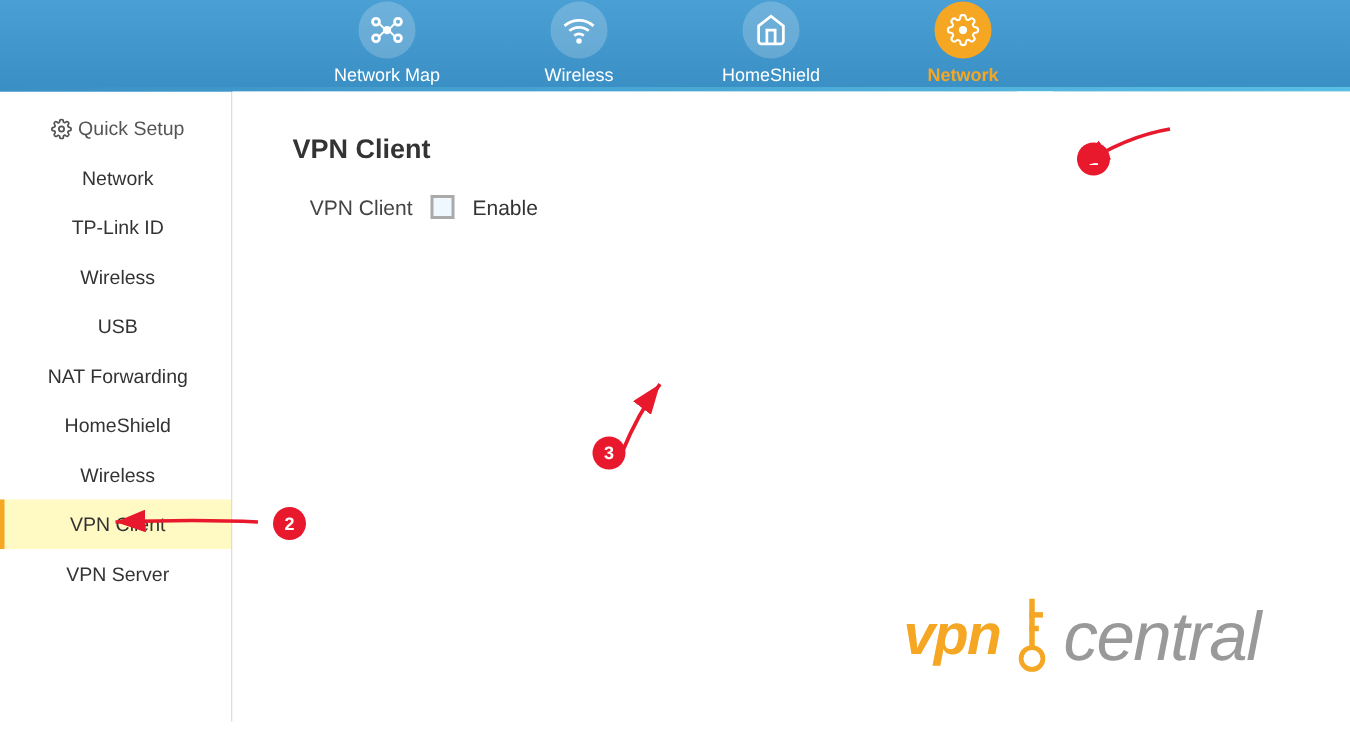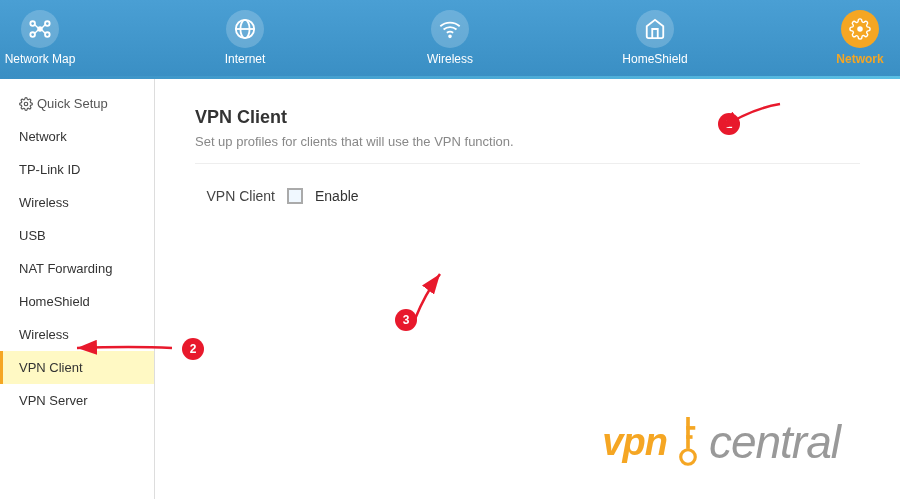--- a/index.html
+++ b/index.html
@@ -2,23 +2,23 @@
 <html><head>
   <meta charset="utf-8">
   <style>
     * { box-sizing: border-box; margin: 0; padding: 0; }
     body { font-family: Arial, sans-serif; width: 900px; height: 500px; overflow: hidden; background: #fff; }
 
     
     .top-nav {
       display: flex;
       align-items: center;
-      justify-content: space-between;
+      justify-content: center;
       background: linear-gradient(180deg, #4a9fd4 0%, #3a8fc4 100%);
-      height: 76px;
+      height: 58px;
       gap: 48px;
       position: relative;
     }
     .nav-item {
       display: flex;
       flex-direction: column;
       align-items: center;
       color: #fff;
       font-size: 12px;
       cursor: pointer;
@@ -79,20 +79,21 @@
     }
     .sidebar-item {
       padding: 9px 16px;
       font-size: 13px;
       color: #333;
       cursor: pointer;
       display: flex;
       align-items: center;
       gap: 4px;
       border-left: 3px solid transparent;
+      justify-content: center;
     }
     .sidebar-item.active {
       background: #fff9c4;
       border-left: 3px solid #f5a623;
       color: #333;
       font-weight: 500;
     }
     .sidebar-item.top-item {
       color: #555;
       font-size: 13px;
@@ -202,30 +203,20 @@
           <circle cx="20" cy="18" r="2.5" fill="none" stroke="white" stroke-width="2"></circle>
           <line x1="6" y1="7" x2="10" y2="11" stroke="white" stroke-width="1.5"></line>
           <line x1="18" y1="7" x2="14" y2="11" stroke="white" stroke-width="1.5"></line>
           <line x1="6" y1="17" x2="10" y2="13" stroke="white" stroke-width="1.5"></line>
           <line x1="18" y1="17" x2="14" y2="13" stroke="white" stroke-width="1.5"></line>
         </svg>
       </div>
       <span class="nav-label">Network Map</span>
     </div>
 
-    <div class="nav-item">
-      <div class="nav-icon">
-        <svg width="22" height="22" viewBox="0 0 24 24" fill="none" stroke="white" stroke-width="2">
-          <circle cx="12" cy="12" r="10"></circle>
-          <ellipse cx="12" cy="12" rx="5" ry="10"></ellipse>
-          <line x1="2" y1="12" x2="22" y2="12"></line>
-        </svg>
-      </div>
-      <span class="nav-label">Internet</span>
-    </div>
 
     <div class="nav-item">
       <div class="nav-icon">
         <svg width="22" height="22" viewBox="0 0 24 24" fill="none" stroke="white" stroke-width="2">
           <path d="M5 12.55a11 11 0 0 1 14.08 0"></path>
           <path d="M1.42 9a16 16 0 0 1 21.16 0"></path>
           <path d="M8.53 16.11a6 6 0 0 1 6.95 0"></path>
           <circle cx="12" cy="20" r="1" fill="white"></circle>
         </svg>
       </div>
@@ -289,21 +280,20 @@
     <div class="sidebar-item active">
       <span>VPN Client</span>
     </div>
     <div class="sidebar-item">
       <span>VPN Server</span>
     </div>
   </div>
 
   <div class="content">
     <div class="page-title">VPN Client</div>
-    <div class="page-subtitle">Set up profiles for clients that will use the VPN function.</div>
 
     <div class="vpn-client-row">
       <span class="vpn-client-label">VPN Client</span>
       <div class="vpn-checkbox"></div>
       <span class="vpn-enable-label">Enable</span>
     </div>
 
     <div class="annotation" style="top: 34px; right: 160px;">
       <span>1</span>
     </div>

